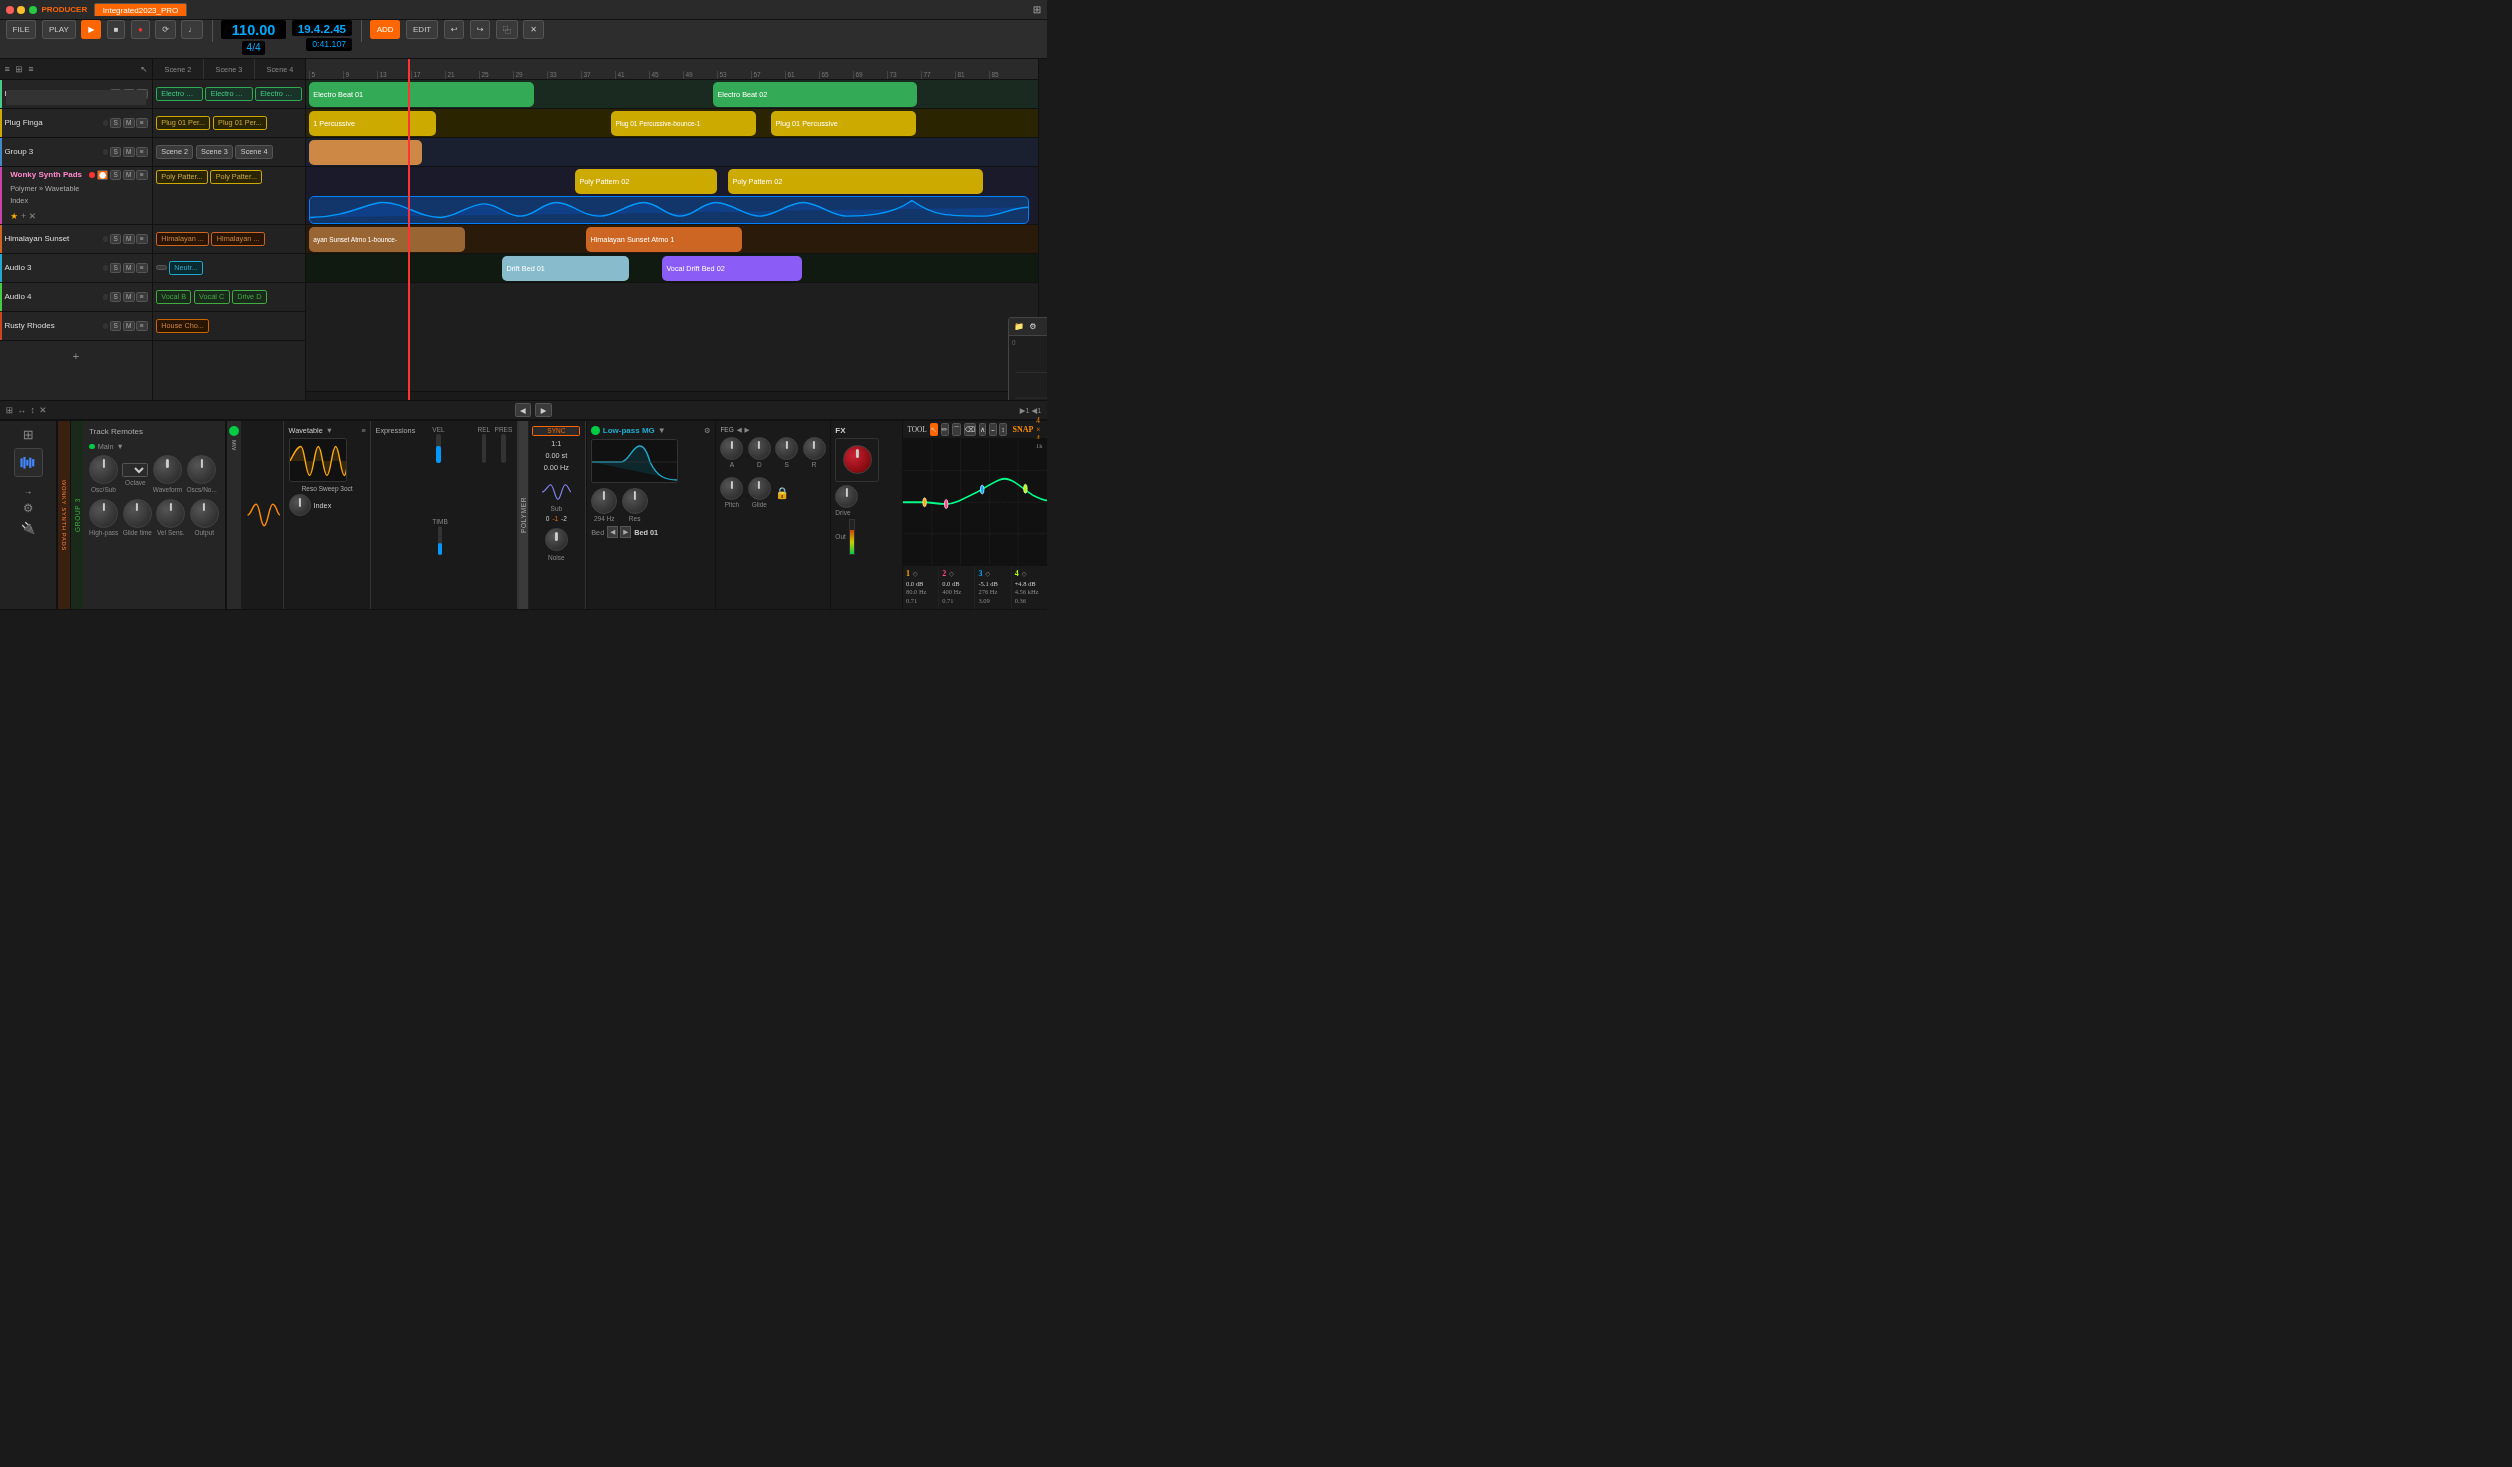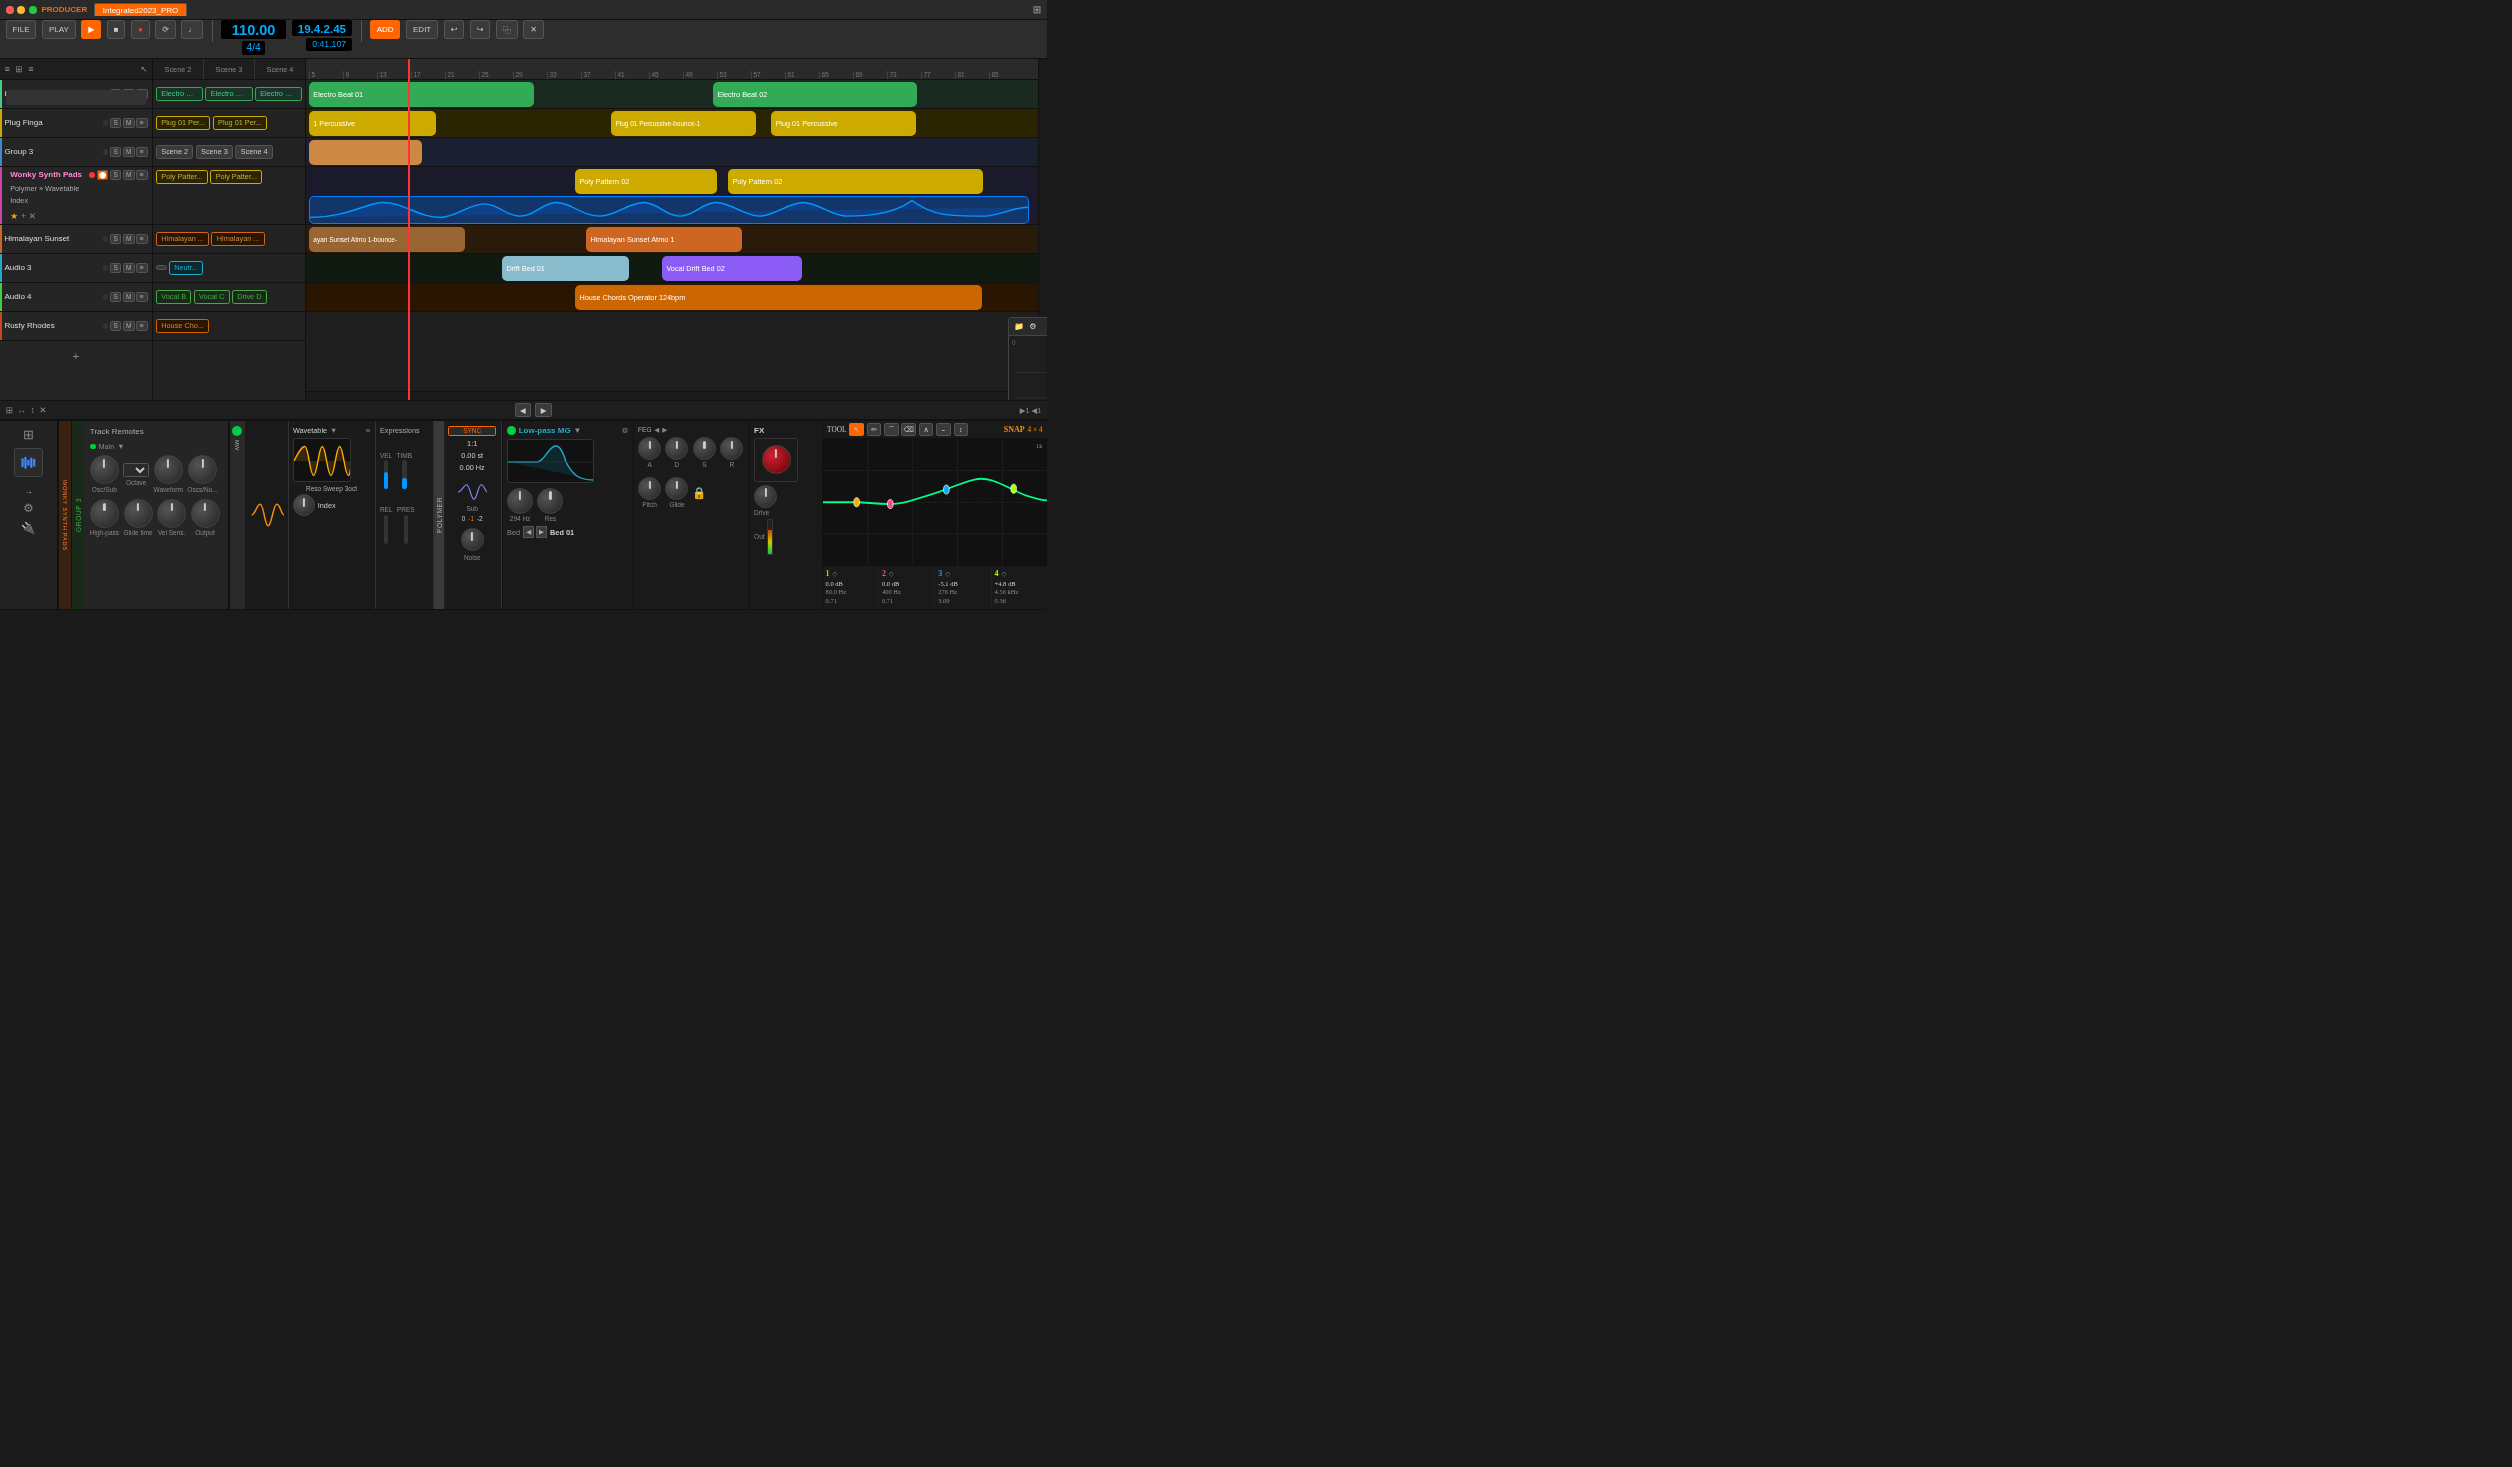--- a/index.html
+++ b/index.html
@@ -769,25 +769,20 @@
 
       <div class="timeline-row" style="height:29px;background:#101a10">
         <div class="clip" style="background:#88bbcc;left:196px;width:127px;height:25px;top:2.2px">
           <span>Drift Bed 01</span>
         </div>
         <div class="clip" style="background:#8b5cf6;left:356px;width:140px;height:25px;top:2.2px">
           <span>Vocal Drift Bed 02</span>
         </div>
       </div>
 
-      <div class="timeline-row" style="height:29px;background:#2a1500">
-        <div class="clip" style="background:#cc6600;left:269px;width:407px;height:25px;top:2.2px">
-          <span>House Chords Operator 124bpm</span>
-        </div>
-      </div>
 
     </div>
 
     <div class="flame-popup">
       <div class="flame-header">
         <span style="margin-right:4.4px;cursor:pointer">📁</span>
         <span style="margin-right:4.4px;cursor:pointer">⚙</span>
         <span style="flex:1;text-align:center;font-weight:bold">Flame</span>
 
       </div>
@@ -941,21 +936,21 @@
           <path d="M0,30 C5,20 10,10 15,10 C20,10 22,50 27,50 C32,50 34,10 39,10 C44,10 46,50 51,50 C56,50 58,10 63,10 C68,10 70,50 75,50 C78,50 79,30 80,30" stroke="#ffaa00" stroke-width="2" fill="rgba(255,170,0,0.15)"></path>
         </svg>
       </div>
       <div style="font-size:6.5px;color:#aaa;text-align:center">Reso Sweep 3oct</div>
       <div style="display:flex;align-items:center;gap:2.9px">
         <div class="knob" style="width:22px;height:22px"></div>
         <span style="font-size:7.3px;color:#ccc">Index</span>
       </div>
     </div>
 
-    <div style="padding:4.4px;display:flex;flex-direction:column;gap:17px;border-right:0.7px solid #333;min-width:58px">
+    <div style="padding:4.4px;display:flex;flex-direction:row;gap:17px;border-right:0.7px solid #333;min-width:58px">
       <div style="font-size:7.3px;color:#aaa">Expressions</div>
       <div style="display:flex;gap:4.4px;flex-wrap:wrap">
         <div style="display:flex;flex-direction:column;align-items:center;gap:1.5px">
           <span style="font-size:6.5px;color:#888">VEL</span>
           <div style="width:4.4px;height:29px;background:#333;border-radius:2.2px;position:relative;cursor:pointer">
             <div style="position:absolute;bottom:0;left:0;right:0;height:60%;background:#0099ff;border-radius:2.2px"></div>
           </div>
         </div>
         <div style="display:flex;flex-direction:column;align-items:center;gap:1.5px">
           <span style="font-size:6.5px;color:#888">TIMB</span>

